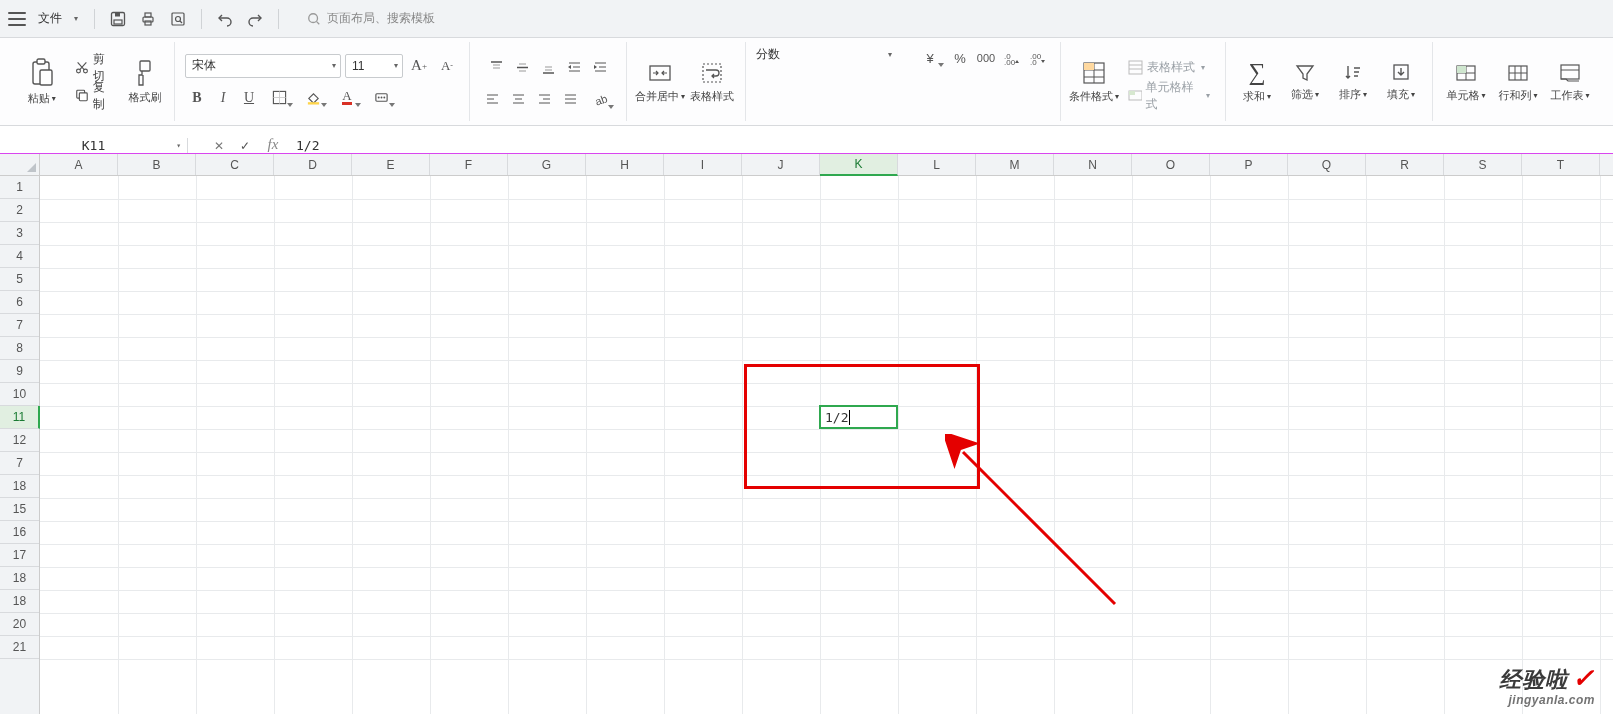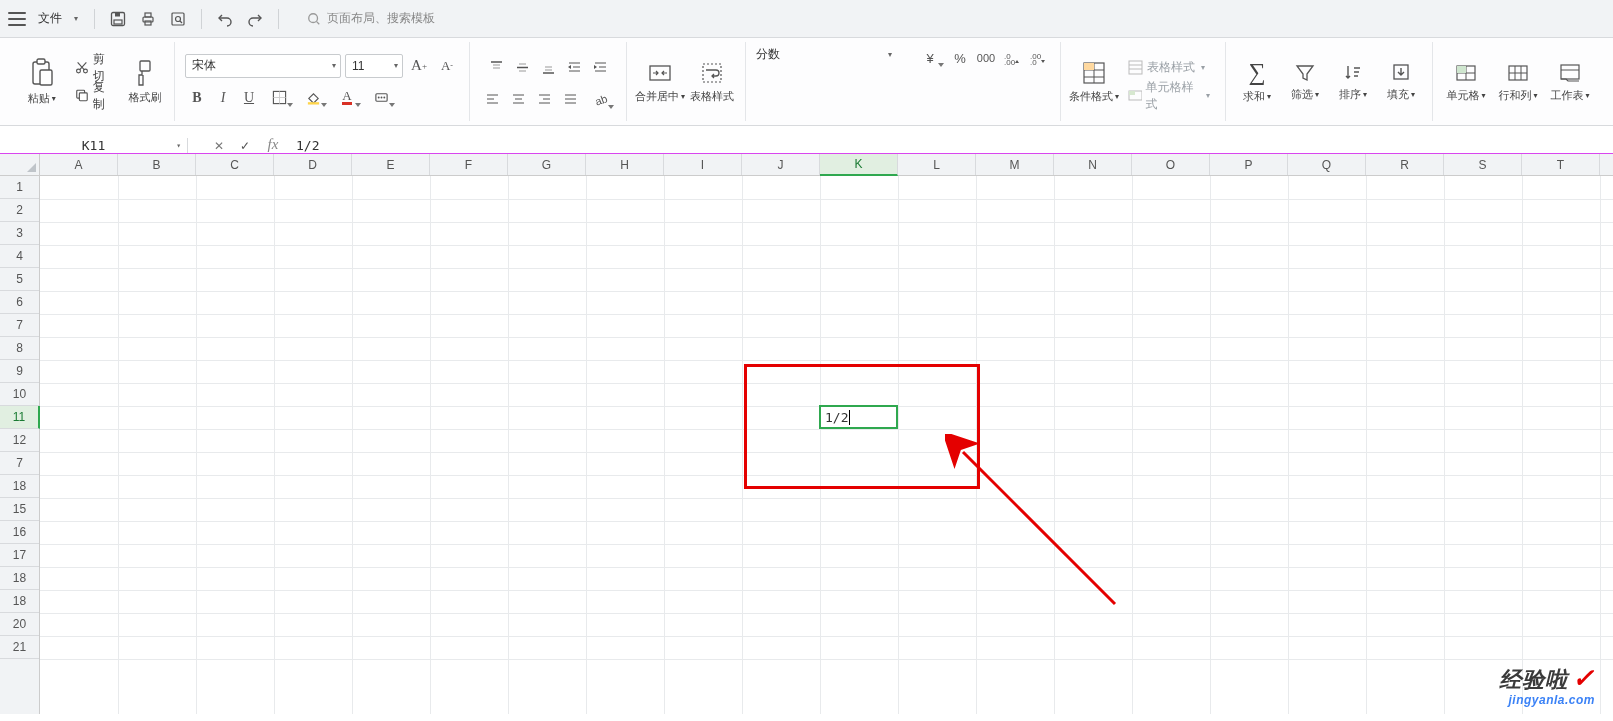--- a/index.html
+++ b/index.html
@@ -53,21 +53,21 @@
   .gridline-v{position:absolute;top:0;bottom:0;width:1px;background:#e8eaec}
   .gridline-h{position:absolute;left:0;right:0;height:1px;background:#e8eaec}
   .selcell{position:absolute;border:2px solid #2fa84f;background:#fff;font-family:Consolas,monospace;font-size:13px;padding:2px 4px;display:flex;align-items:center}
   .selcell .caret{display:inline-block;width:1px;height:15px;background:#000;margin-left:1px;animation:blink 1s step-end infinite}
   @keyframes blink{50%{opacity:0}}
   .redbox{position:absolute;border:3px solid #e40000;pointer-events:none}
   .redarrow{position:absolute;pointer-events:none}
   .watermark{position:fixed;right:18px;bottom:14px;text-align:right;pointer-events:none}
   .watermark .t1{font-size:22px;font-weight:800;color:#3a3a3a;letter-spacing:1px;font-style:italic}
   .watermark .t1 .chk{color:#e40000;font-size:26px;font-weight:900;margin-left:4px}
-  .watermark .t2{font-size:12px;color:#3b82f6;font-style:italic;font-weight:700;letter-spacing:.5px;margin-top:-2px}
+  .watermark .t2{font-size:12px;color:#737373;font-style:italic;font-weight:700;letter-spacing:.5px;margin-top:-2px}
   svg{display:block}
 </style>
 </head>
 <body>
 
 <div class="qat">
   <div class="hamb">
       <span></span>
       <span></span>
       <span></span>

